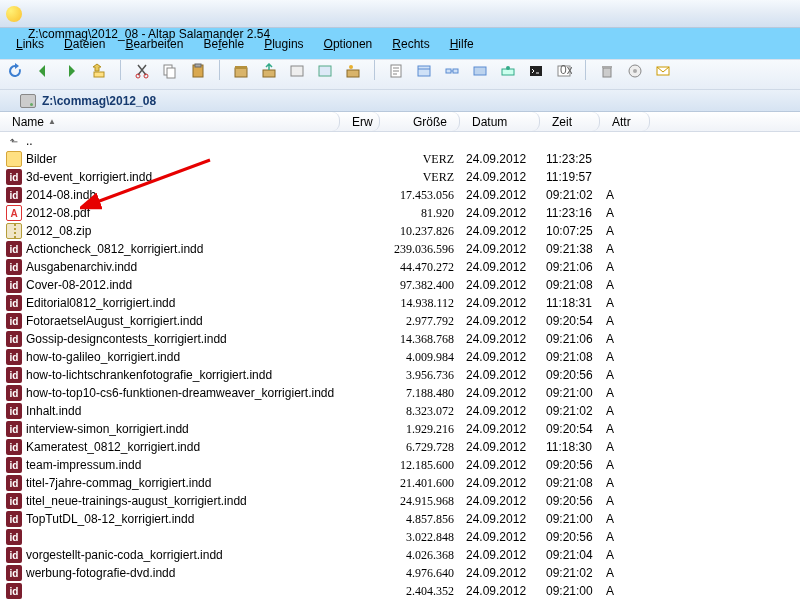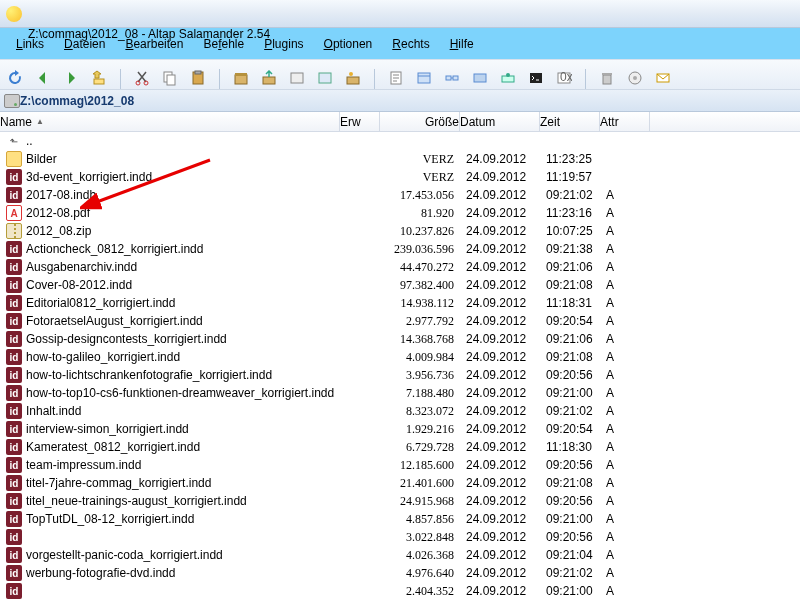--- a/index.html
+++ b/index.html
@@ -6,31 +6,31 @@
 body { background: #fff; width: 800px; height: 600px; overflow: hidden; position: relative; }
 
 .titlebar { height: 28px; background: linear-gradient(to bottom, #f5f9fd 0%, #e3ebf5 50%, #d2e0f0 100%); border-bottom: 1px solid #b8c8db; display: flex; align-items: center; padding-left: 6px; }
 .titlebar .appicon { width: 16px; height: 16px; border-radius: 50%; background: radial-gradient(circle at 30% 30%, #fff176, #fbc02d); margin-right: 6px; }
 .titlebar .title { color: #000; margin-top: 40px; }
 
 .menubar { height: 32px; background: #7dd3fc; border-bottom: 1px solid #d9e1ec; display: flex; align-items: center; padding-left: 8px; gap: 4px; }
 .menubar span { padding: 2px 8px; cursor: default; }
 .menubar span u { text-decoration: underline; }
 
-.toolbar { height: 30px; background: linear-gradient(to bottom, #f7fafd, #e7eef7); border-bottom: 1px solid #cfd9e6; display: flex; align-items: flex-end; padding: 0 4px; gap: 6px; }
+.toolbar { height: 30px; background: linear-gradient(to bottom, #f7fafd, #e7eef7); border-bottom: 1px solid #cfd9e6; display: flex; align-items: flex-start; padding: 0 4px; gap: 6px; }
 .toolbar .sep { width: 1px; height: 20px; background: #b8c8db; margin: 0 4px; }
 .toolbtn { width: 22px; height: 22px; display: flex; align-items: center; justify-content: center; border: 1px solid transparent; border-radius: 2px; cursor: default; }
 .toolbtn svg { width: 16px; height: 16px; }
 
-.pathbar { height: 22px; background: linear-gradient(to bottom, #eaf1f9, #d6e3f2); border-bottom: 1px solid #b8c8db; display: flex; align-items: center; padding-left: 4px; gap: 0; color: #163a6f; font-weight: bold; }
+.pathbar { height: 22px; background: linear-gradient(to bottom, #eaf1f9, #d6e3f2); border-bottom: 1px solid #b8c8db; display: flex; align-items: center; padding-left: 20px; gap: 6px; color: #163a6f; font-weight: bold; }
 .pathbar .drvicon { width: 16px; height: 14px; background: #ccc; border: 1px solid #888; border-radius: 2px; position: relative; }
 .pathbar .drvicon:before { content: ""; position: absolute; bottom: 1px; right: 2px; width: 3px; height: 3px; background: #6a6; border-radius: 50%; }
 
 .listheader { height: 20px; background: linear-gradient(to bottom, #fff, #f0f3f8); border-bottom: 1px solid #d4dbe6; display: flex; }
-.listheader .col { border-right: 1px solid #d4dbe6; padding: 2px 0; font-size: 12px; display: flex; align-items: center; }
+.listheader .col { border-right: 1px solid #d4dbe6; padding: 2px 12px; font-size: 12px; display: flex; align-items: center; border-radius: 8px; }
 .listheader .sorticon { margin-left: 4px; font-size: 8px; color: #666; }
 
 .filelist { overflow-y: auto; height: calc(600px - 28px - 22px - 30px - 22px - 20px); }
 .row { display: flex; height: 18px; align-items: center; white-space: nowrap; }
 .cell { padding: 0 6px; overflow: hidden; text-overflow: ellipsis; }
 .c-name { width: 380px; display: flex; align-items: center; gap: 4px; }
 .c-size { width: 80px; text-align: right; font-family: Liberation Serif, serif; }
 .c-date { width: 80px; }
 .c-time { width: 60px; }
 .c-attr { width: 50px; }
@@ -255,21 +255,21 @@
         <span>3d-event_korrigiert.indd</span>
       </div>
       <div class="cell c-size">VERZ</div>
       <div class="cell c-date">24.09.2012</div>
       <div class="cell c-time">11:19:57</div>
       <div class="cell c-attr"></div>
     </div>
     <div class="row">
       <div class="cell c-name">
         <span class="ficon ico-indd">id</span>
-        <span>2017-08.indb</span>
+        <span>2014-08.indb</span>
       </div>
       <div class="cell c-size">17.453.056</div>
       <div class="cell c-date">24.09.2012</div>
       <div class="cell c-time">09:21:02</div>
       <div class="cell c-attr">A</div>
     </div>
     <div class="row">
       <div class="cell c-name">
         <span class="ficon ico-pdf">A</span>
         <span>2012-08.pdf</span>

